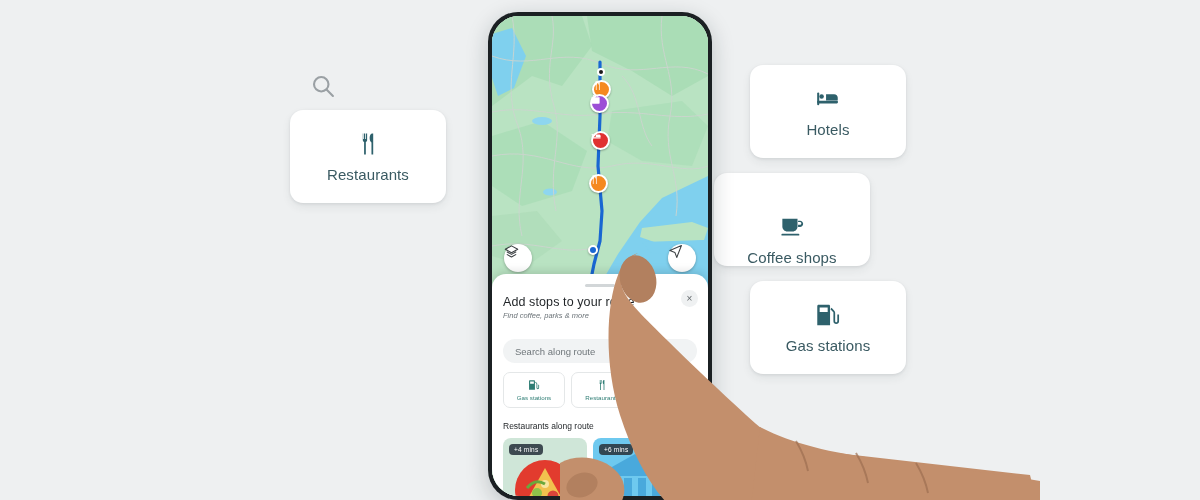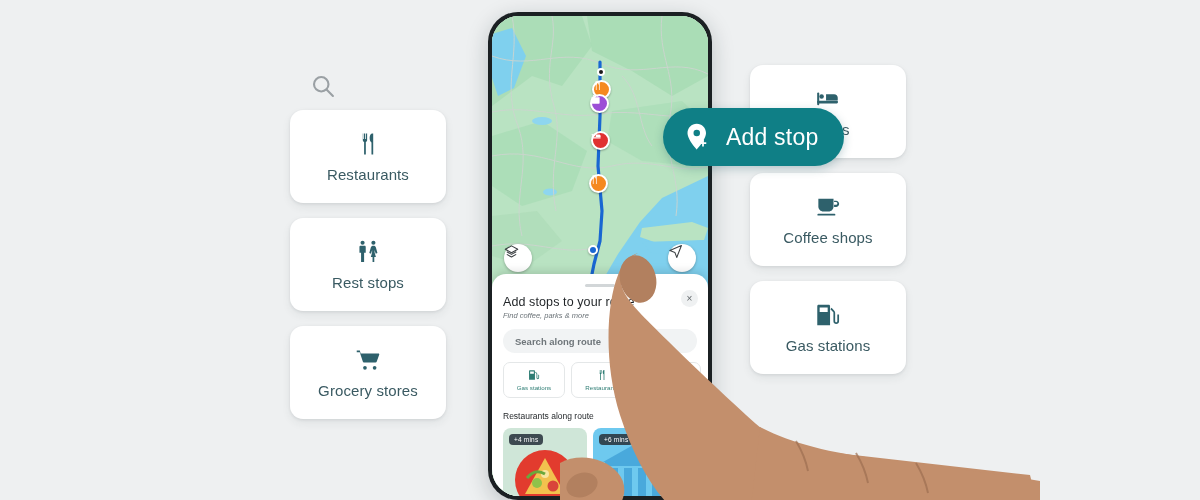--- a/index.html
+++ b/index.html
@@ -30,21 +30,21 @@
   }
   .cat-icon { width: 26px; height: 26px; display:block; color:#2e616c; }
   .cat-icon svg { width: 100%; height: 100%; display:block; fill: #2e616c; }
 
   
   #card-restaurants   { left: 290px; top: 110px; }
   #card-reststops     { left: 290px; top: 218px; }
   #card-grocery       { left: 290px; top: 326px; }
   
   #card-hotels        { left: 750px; top: 65px;  }
-  #card-coffee        { left: 750px; top: 173px; }
+  #card-coffee        { left: 714px; top: 173px; justify-content: flex-end; }
   #card-gas           { left: 750px; top: 281px; }
 
   
   .search-glyph {
     position: absolute; left: 309px; top: 72px;
     width: 28px; height: 28px; color: #9aa0a4;
   }
   .search-glyph svg { width:100%; height:100%; display:block; }
 
   
@@ -103,25 +103,25 @@
   .sheet-title { font-size: 12.5px; color: #1f2326; letter-spacing:.1px; }
   .sheet-sub   { font-size: 7.5px; color: #6b7378; margin-top: 2px; font-style: italic; }
   .sheet-close {
     position: absolute; right: 10px; top: 16px;
     width: 17px; height: 17px; border-radius: 50%;
     background: #eff1f2; color:#63696d;
     display:flex; align-items:center; justify-content:center;
     font-size: 10px; line-height: 1;
   }
   .sheet-search {
-    margin-top: 9px; height: 24px;
+    margin-top: 19px; height: 24px;
     background: #f1f3f4; border-radius: 13px;
     display:flex; align-items:center;
     padding: 0 12px;
-    font-size: 9.5px; color:#6f767a;font-weight:bold;
+    font-size: 9.5px; color:#6f767a;
   }
   .chips { display:flex; gap: 6px; margin-top: 9px; }
   .chip {
     flex: 0 0 auto;
     width: 62px; height: 36px;
     background:#fff; border:1px solid #e4e7e8; border-radius: 7px;
     display:flex; flex-direction:column; align-items:center; justify-content:center;
     gap:3px;
   }
   .chip-icon { width: 12px; height: 12px; }
@@ -177,42 +177,21 @@
   <div class="cat-card" id="card-restaurants">
     <span class="cat-icon">
       <svg viewBox="0 0 24 24">
         <path d="M7.2 2.2v6.1c0 .9.5 1.6 1.2 1.9V21.8h1.6V10.2c.7-.3 1.2-1 1.2-1.9V2.2h-1.1v5.1h-.7V2.2H8.3v5.1h-.7V2.2H7.2z"></path>
         <path d="M16 2.2c-1.5 0-2.5 1.8-2.5 4.3 0 2 .7 3.5 1.7 4V21.8h1.6V2.2H16z"></path>
       </svg>
     </span>
     <span class="cat-label">Restaurants</span>
   </div>
 
-  <div class="cat-card" id="card-reststops">
-    <span class="cat-icon">
-      <svg viewBox="0 0 24 24">
-        <circle cx="7" cy="3.4" r="1.9"></circle>
-        <path d="M5.1 6.3h3.8c.6 0 1 .5 1 1.1v5.2H8.4v8.6H5.6v-8.6H4.1V7.4c0-.6.4-1.1 1-1.1z"></path>
-        <circle cx="17" cy="3.4" r="1.9"></circle>
-        <path d="M17 6.3c1.3 0 2 .6 2.3 1.6l1.4 5-1.6.6-1-3.4v2.4l1.2 4.1h-1.5v4.6h-1.6v-4.6h-1.6l1.2-4.1v-2.4l-1 3.4-1.6-.6 1.4-5c.3-1 1.1-1.6 2.4-1.6z"></path>
-      </svg>
-    </span>
-    <span class="cat-label">Rest stops</span>
-  </div>
-
-  <div class="cat-card" id="card-grocery">
-    <span class="cat-icon">
-      <svg viewBox="0 0 24 24">
-        <path d="M1.6 3.3h2.9l.7 2.6h16.4c.6 0 1 .6.8 1.1l-2.3 6.4c-.2.5-.6.8-1.1.8H8.2c-.5 0-.9-.3-1-.8L4.4 4.9H1.6V3.3z"></path>
-        <circle cx="9.2" cy="19.2" r="1.7"></circle>
-        <circle cx="18.1" cy="19.2" r="1.7"></circle>
-      </svg>
-    </span>
-    <span class="cat-label">Grocery stores</span>
-  </div>
+
 
   <div class="cat-card" id="card-hotels">
     <span class="cat-icon">
       <svg viewBox="0 0 24 24">
         <circle cx="6.1" cy="9.6" r="2.1"></circle>
         <path d="M10.2 7.6h7.4c2 0 3.4 1.4 3.4 3.3v2.4H10.2V7.6z"></path>
         <rect x="2" y="13.6" width="19.2" height="2.5" rx="1"></rect>
         <rect x="2" y="6.1" width="1.9" height="11.7" rx=".9"></rect>
       </svg>
     </span>
@@ -420,29 +399,20 @@
               </svg>
             </div>
             <div class="hl-badge">+7 mins</div>
           </div>
         </div>
       </div>
 
     </div>
   </div>
 
-  <div class="add-stop-pill">
-    <span class="add-stop-icon">
-      <svg viewBox="0 0 24 24">
-        <path d="M11 1.4C6.9 1.4 3.6 4.7 3.6 8.8c0 5.3 7.4 13.2 7.4 13.2s7.4-7.9 7.4-13.2c0-4.1-3.3-7.4-7.4-7.4zm0 10a2.6 2.6 0 1 1 0-5.2 2.6 2.6 0 0 1 0 5.2z"></path>
-        <path d="M18.6 16.2h-1.9v-1.9h-1.4v1.9h-1.9v1.4h1.9v1.9h1.4v-1.9h1.9z"></path>
-      </svg>
-    </span>
-    <span class="add-stop-label">Add stop</span>
-  </div>
 
   <div class="hand">
     <svg viewBox="0 0 480 270" preserveAspectRatio="none">
 
       <path d="M78 8
                C66 14 58 28 62 42
                C66 56 86 74 108 96
                C130 118 160 146 186 170
                C205 188 224 200 250 205
                L470 230 L480 270 L120 270

